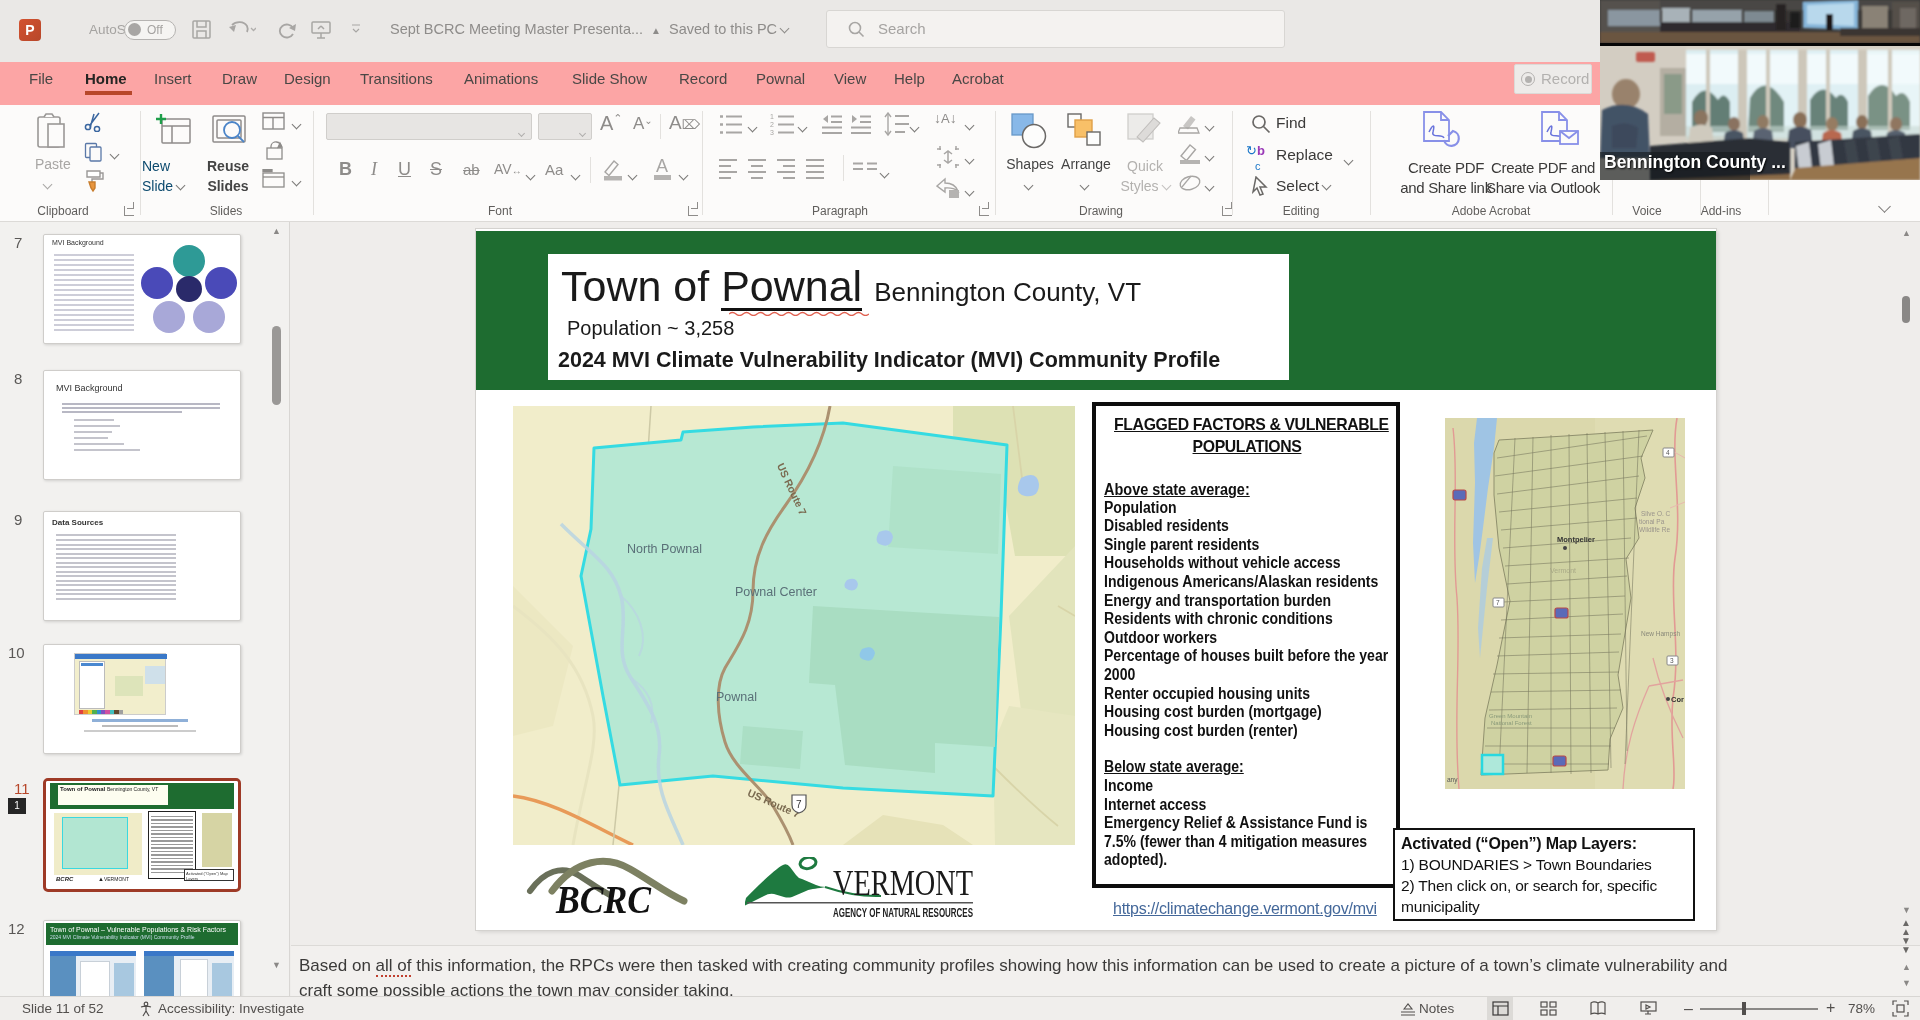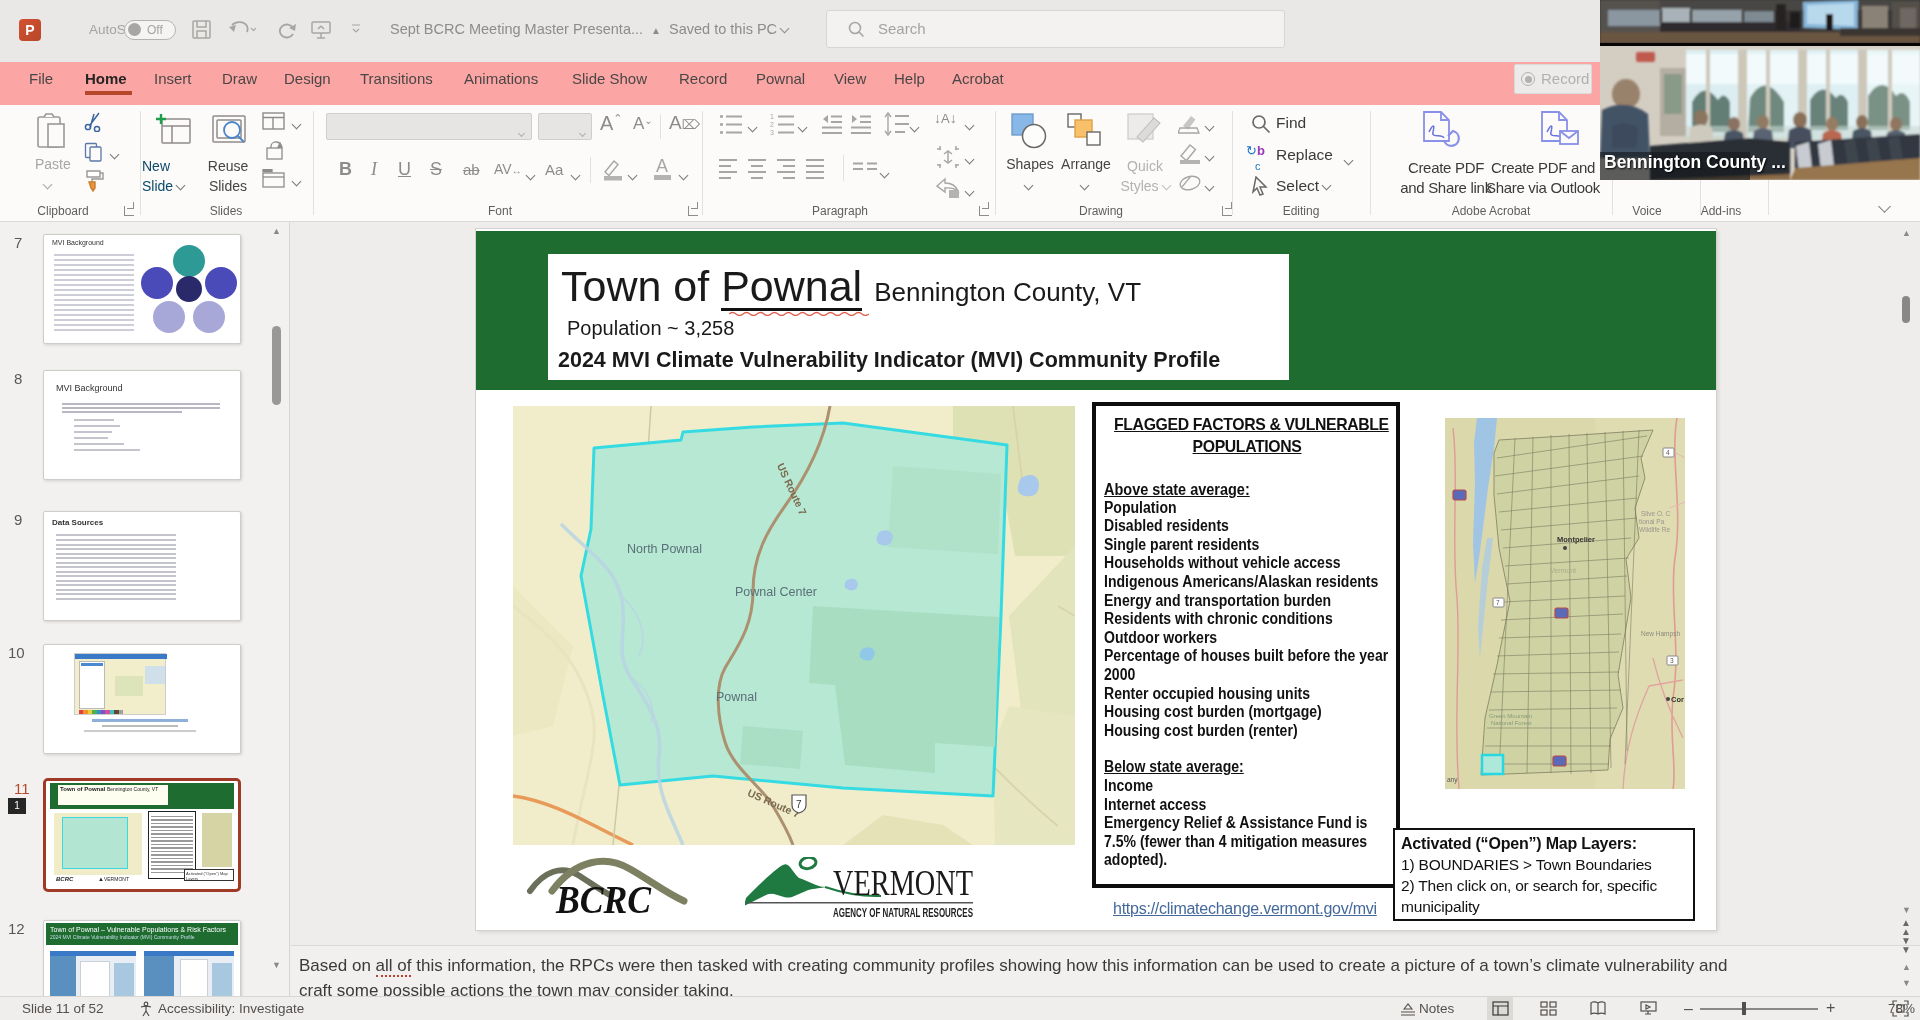--- a/index.html
+++ b/index.html
@@ -138,21 +138,21 @@
     </svg>
   <div class="abs" style="left:142px;top:51px;width:62px;text-align:left;font-size:14px;color:#0c4a6e;line-height:20px;">New<br>Slide <span class="chev"></span></div>
   <svg class="abs" style="left:210px;top:8px;" width="40" height="36" viewBox="0 0 40 36">
       <g fill="none" stroke="#8e8c8a" stroke-width="1.5">
         <rect x="3" y="3" width="32" height="26" rx="1"></rect>
         <rect x="7" y="7" width="24" height="18" rx="1"></rect>
       </g>
       <circle cx="22" cy="17" r="8" fill="none" stroke="#4a84c8" stroke-width="1.8"></circle>
       <path d="M28 23l6 6" stroke="#4a84c8" stroke-width="1.8"></path>
     </svg>
-  <div class="abs" style="left:197px;top:51px;width:62px;text-align:center;font-size:14px;color:#444;line-height:20px;">Reuse<br>Slides</div>
+  <div class="abs" style="left:197px;top:51px;width:62px;text-align:center;font-size:14px;color:#444;line-height:20px;font-weight:bold;">Reuse<br>Slides</div>
   <svg class="abs" style="left:262px;top:7px;" width="24" height="19" viewBox="0 0 24 19">
       <g fill="none" stroke="#8e8c8a" stroke-width="1.4">
         <rect x="1" y="1" width="21" height="16"></rect>
         <path d="M1 5.5h21M11 5.5v11.5"></path>
       </g>
     </svg>
   <div class="abs" style="left:293px;top:11px;"><span class="chev"></span></div>
   <svg class="abs" style="left:263px;top:36px;" width="22" height="21" viewBox="0 0 22 21">
       <g fill="none" stroke="#8e8c8a" stroke-width="1.3">
         <rect x="4" y="7" width="15" height="11"></rect>
@@ -635,21 +635,21 @@
   <svg class="abs" style="left:1640px;top:4px;" width="17" height="15" viewBox="0 0 17 15">
       <g fill="none" stroke="#524f4d" stroke-width="1.2">
         <rect x="1" y="1" width="15" height="9"></rect>
         <path d="M8 10v3M5 13h6M6 4l4 2-4 2z"></path>
       </g>
     </svg>
   <div class="abs" style="left:1684px;top:3px;font-size:16px;color:#524f4d;">–</div>
   <div class="abs" style="left:1700px;top:11px;width:118px;height:2px;background:#8a8886;"></div>
   <div class="abs" style="left:1742px;top:5px;width:4px;height:13px;background:#524f4d;"></div>
   <div class="abs" style="left:1826px;top:2px;font-size:16px;color:#524f4d;">+</div>
-  <div class="abs" style="left:1848px;top:4px;margin-left:40px;">78%</div>
+  <div class="abs" style="left:1848px;top:4px;">78%</div>
   <svg class="abs" style="left:1892px;top:3px;" width="17" height="17" viewBox="0 0 17 17">
       <g fill="none" stroke="#524f4d" stroke-width="1.2">
         <path d="M1 5V1h4M12 1h4v4M16 12v4h-4M5 16H1v-4"></path>
         <rect x="5" y="5" width="7" height="7"></rect>
       </g>
     </svg>
 </div>
 <div id="video">
 
   <svg width="320" height="43" viewBox="0 0 320 43" style="display:block;">

